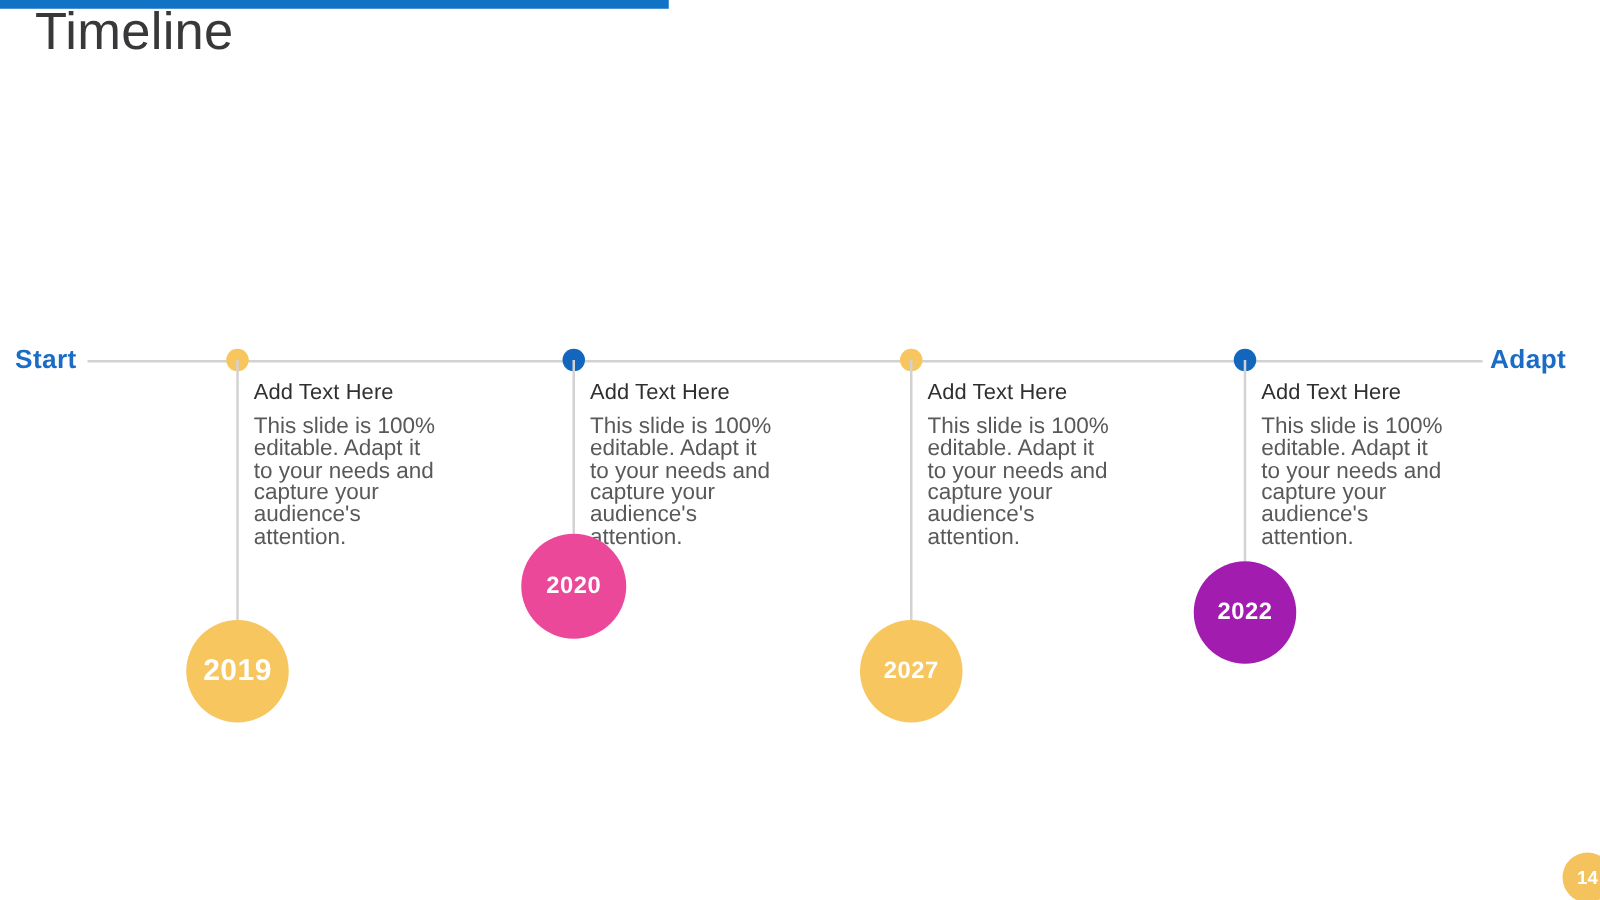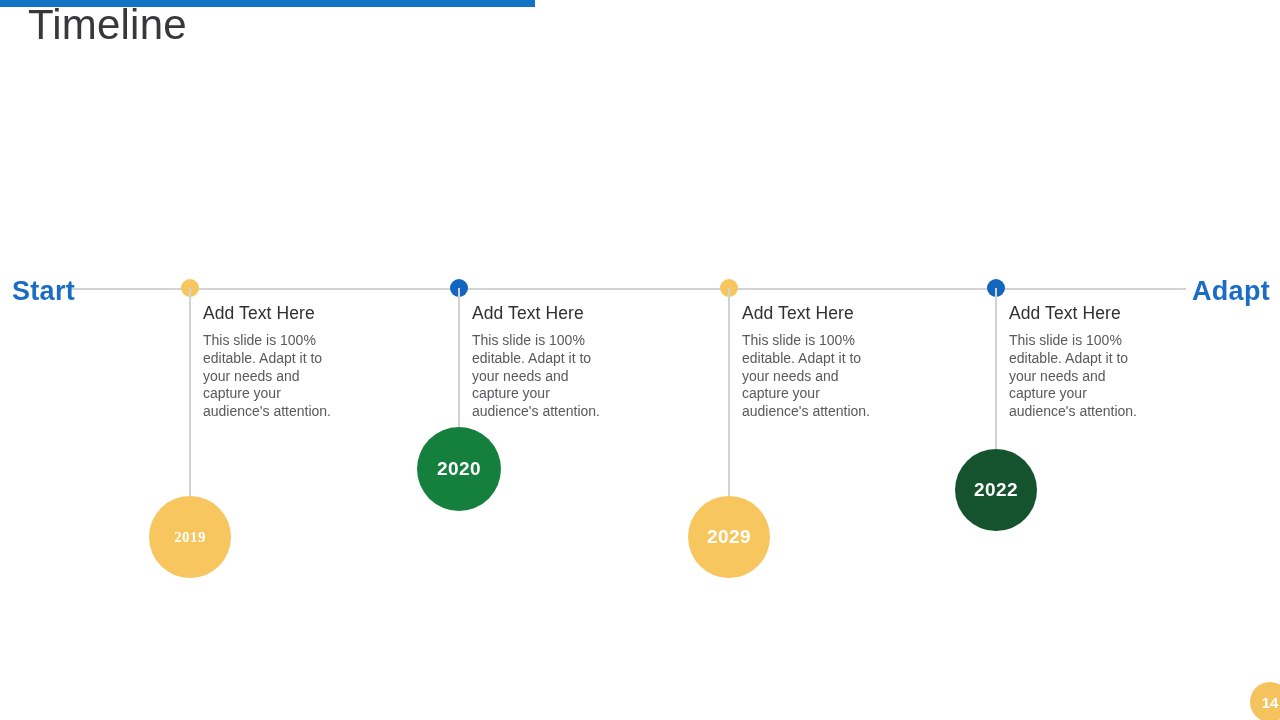--- a/index.html
+++ b/index.html
@@ -44,21 +44,21 @@
     left: 70px;
     top: 288px;
     width: 1116px;
     height: 1.6px;
     background: #d2d2d2;
   }
 
   .axis-cap-label {
     position: absolute;
     top: 276px;
-    font-size: 27px;
+    font-size: 21px;
     font-weight: bold;
     color: #1b6cc4;
     letter-spacing: 0.3px;
     white-space: nowrap;
   }
   #label-start { left: 12px; }
   #label-finish { left: 1192px; }
 
   
   .milestone {
@@ -95,21 +95,21 @@
   .node-heading {
     font-size: 17.5px;
     font-weight: normal;
     color: #303032;
     letter-spacing: 0.1px;
     margin: 0 0 8px 0;
     white-space: nowrap;
   }
 
   .node-body {
-    font-size: 14px;
+    font-size: 18px;
     line-height: 17.8px;
     color: #58595b;
     margin: 0;
   }
 
   .year-bubble {
     position: absolute;
     border-radius: 50%;
     display: flex;
     align-items: center;
@@ -149,44 +149,44 @@
 <div class="axis-cap-label" id="label-finish">Adapt</div>
 
 <div id="milestones-layer">
     <div class="milestone" style="left: 190px;">
       <div class="node-dot" style="background: rgb(247, 198, 95);"></div>
       <div class="node-stem" style="height: 208px;"></div>
       <div class="node-text">
         <div class="node-heading">Add Text Here</div>
         <div class="node-body">This slide is 100% editable. Adapt it to your needs and capture your audience's attention.</div>
       </div>
-      <div class="year-bubble" style="width: 82px; height: 82px; left: -41px; top: 496px; background: rgb(247, 198, 95); font-size: 15px; font-family: Liberation Serif, serif;">2019</div>
+      <div class="year-bubble" style="width: 82px; height: 82px; left: -41px; top: 496px; background: rgb(247, 198, 95); font-size: 24px;">2019</div>
     </div>
     <div class="milestone" style="left: 459px;">
       <div class="node-dot" style="background: rgb(18, 102, 190);"></div>
       <div class="node-stem" style="height: 139px;"></div>
       <div class="node-text">
         <div class="node-heading">Add Text Here</div>
         <div class="node-body">This slide is 100% editable. Adapt it to your needs and capture your audience's attention.</div>
       </div>
-      <div class="year-bubble" style="width: 84px; height: 84px; left: -42px; top: 427px; background: #15803d; font-size: 19px;">2020</div>
+      <div class="year-bubble" style="width: 84px; height: 84px; left: -42px; top: 427px; background: #ec4899; font-size: 19px;">2020</div>
     </div>
     <div class="milestone" style="left: 729px;">
       <div class="node-dot" style="background: rgb(247, 198, 95);"></div>
       <div class="node-stem" style="height: 208px;"></div>
       <div class="node-text">
         <div class="node-heading">Add Text Here</div>
         <div class="node-body">This slide is 100% editable. Adapt it to your needs and capture your audience's attention.</div>
       </div>
-      <div class="year-bubble" style="width: 82px; height: 82px; left: -41px; top: 496px; background: rgb(247, 198, 95); font-size: 19px;">2029</div>
+      <div class="year-bubble" style="width: 82px; height: 82px; left: -41px; top: 496px; background: rgb(247, 198, 95); font-size: 19px;">2027</div>
     </div>
     <div class="milestone" style="left: 996px;">
       <div class="node-dot" style="background: rgb(18, 102, 190);"></div>
       <div class="node-stem" style="height: 161px;"></div>
       <div class="node-text">
         <div class="node-heading">Add Text Here</div>
         <div class="node-body">This slide is 100% editable. Adapt it to your needs and capture your audience's attention.</div>
       </div>
-      <div class="year-bubble" style="width: 82px; height: 82px; left: -41px; top: 449px; background: #14532d; font-size: 19px; text-align: right;">2022</div>
+      <div class="year-bubble" style="width: 82px; height: 82px; left: -41px; top: 449px; background: #a21caf; font-size: 19px; text-align: right;">2022</div>
     </div>
   </div>
 
 <div id="page-number-badge">14</div>
 
 </body></html>

